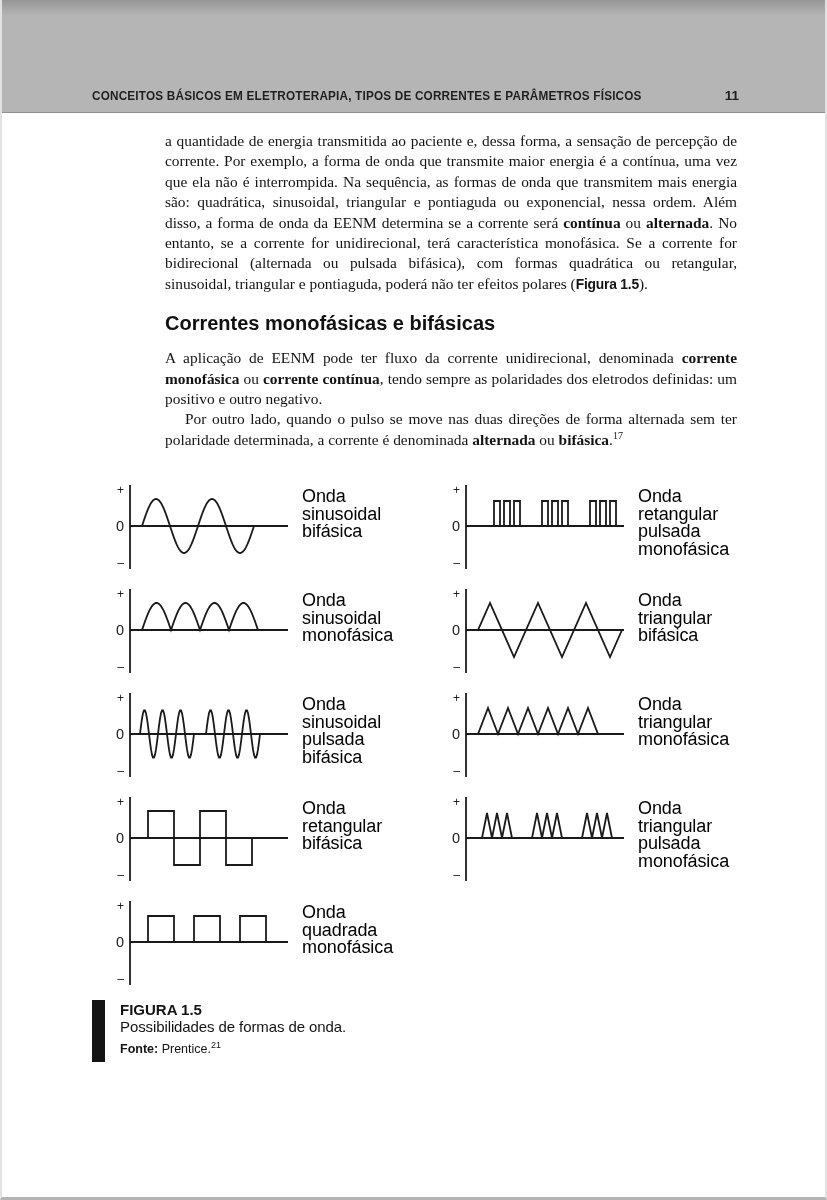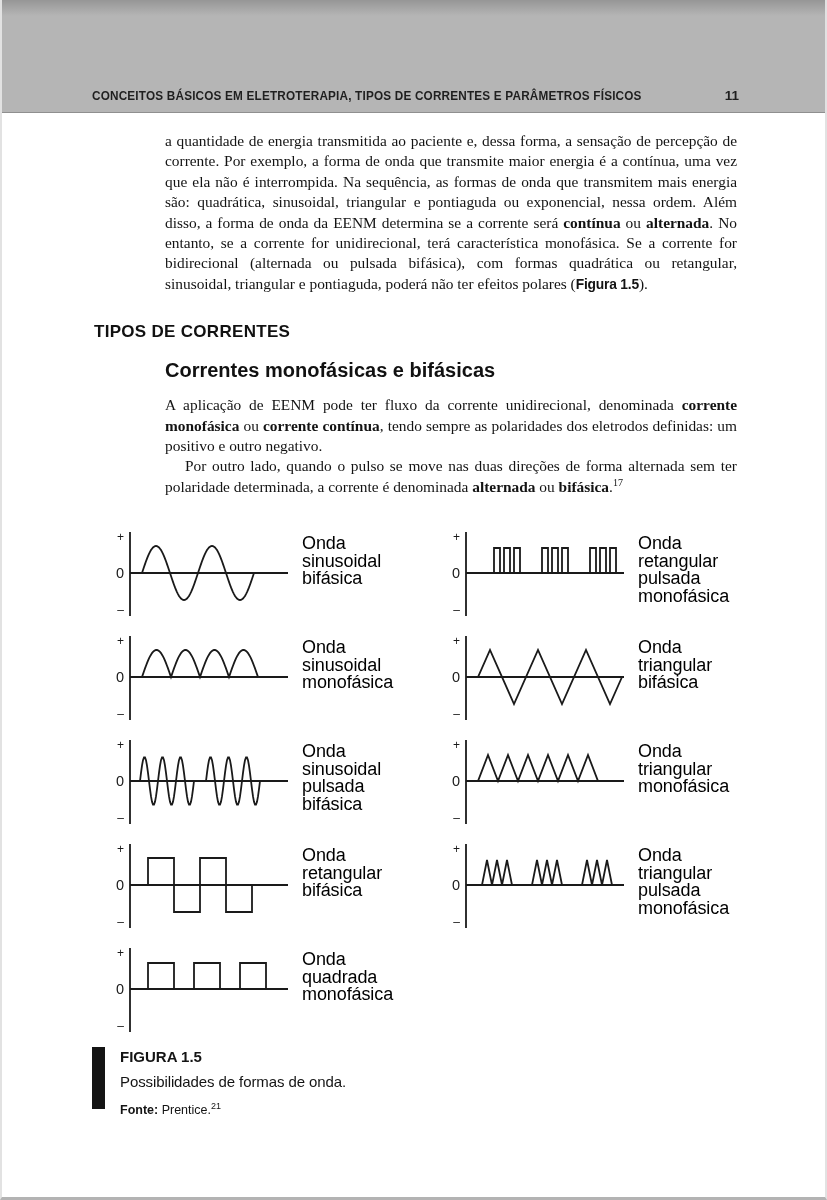--- a/index.html
+++ b/index.html
@@ -81,42 +81,41 @@
     margin-left:10px;padding-top:12px;
     font-family:"Liberation Sans",sans-serif;
     font-size:18px;line-height:17.5px;color:#000000;
     white-space:pre-line;letter-spacing:-.1px;
   }
   
   .caption{display:flex;margin:4px 0 0 -2px;}
   .caption-bar{width:13px;height:62px;background:#141414;flex:0 0 13px;}
   .caption-text{margin-left:15px;font-family:"Liberation Sans",sans-serif;color:#141414;}
   .cap-label{font-weight:700;font-size:15px;padding-top:1px;}
-  .cap-title{font-size:15px;margin-top:8px;letter-spacing:-.1px;}
-  .cap-source{font-size:12.5px;margin-top:13px;}
+  .cap-title{font-size:15px;margin-top:0;letter-spacing:-.1px;}
+  .cap-source{font-size:12.5px;margin-top:7px;}
   .cap-source .lbl{font-weight:700;}
   .cap-source sup{font-size:9px;}
 </style>
 </head>
 <body>
 
 <div class="sheet">
 
   <header class="band">
     <div class="running-head">CONCEITOS BÁSICOS EM ELETROTERAPIA, TIPOS DE CORRENTES E PARÂMETROS FÍSICOS</div>
     <div class="page-num">11</div>
   </header>
 
   <main class="content">
 
     <div class="text-col">
       <p class="body-par first">a quantidade de energia transmitida ao paciente e, dessa forma, a sensação de percepção de corrente. Por exemplo, a forma de onda que transmite maior energia é a contínua, uma vez que ela não é interrompida. Na sequência, as formas de onda que transmitem mais energia são: quadrática, sinusoidal, triangular e pontiaguda ou exponencial, nessa ordem. Além disso, a forma de onda da EENM determina se a corrente será <span class="b">contínua</span> ou <span class="b">alternada</span>. No entanto, se a corrente for unidirecional, terá característica monofásica. Se a corrente for bidirecional (alternada ou pulsada bifásica), com formas quadrática ou retangular, sinusoidal, triangular e pontiaguda, poderá não ter efeitos polares (<span class="f">Figura 1.5</span>).</p>
     </div>
 
-    <h2 class="section-heading">TIPOS DE CORRENTES</h2>
 
     <div class="text-col">
       <h3 class="sub-heading">Correntes monofásicas e bifásicas</h3>
       <p class="body-par par-gap">A aplicação de EENM pode ter fluxo da corrente unidirecional, denominada <span class="b">corrente monofásica</span> ou <span class="b">corrente contínua</span>, tendo sempre as polaridades dos eletrodos definidas: um positivo e outro negativo.</p>
       <p class="body-par indent">Por outro lado, quando o pulso se move nas duas direções de forma alternada sem ter polaridade determinada, a corrente é denominada <span class="b">alternada</span> ou <span class="b">bifásica</span>.<sup>17</sup></p>
     </div>
 
     <section class="figure">
       <div class="wave-col-left">
   <div class="wave-row">

